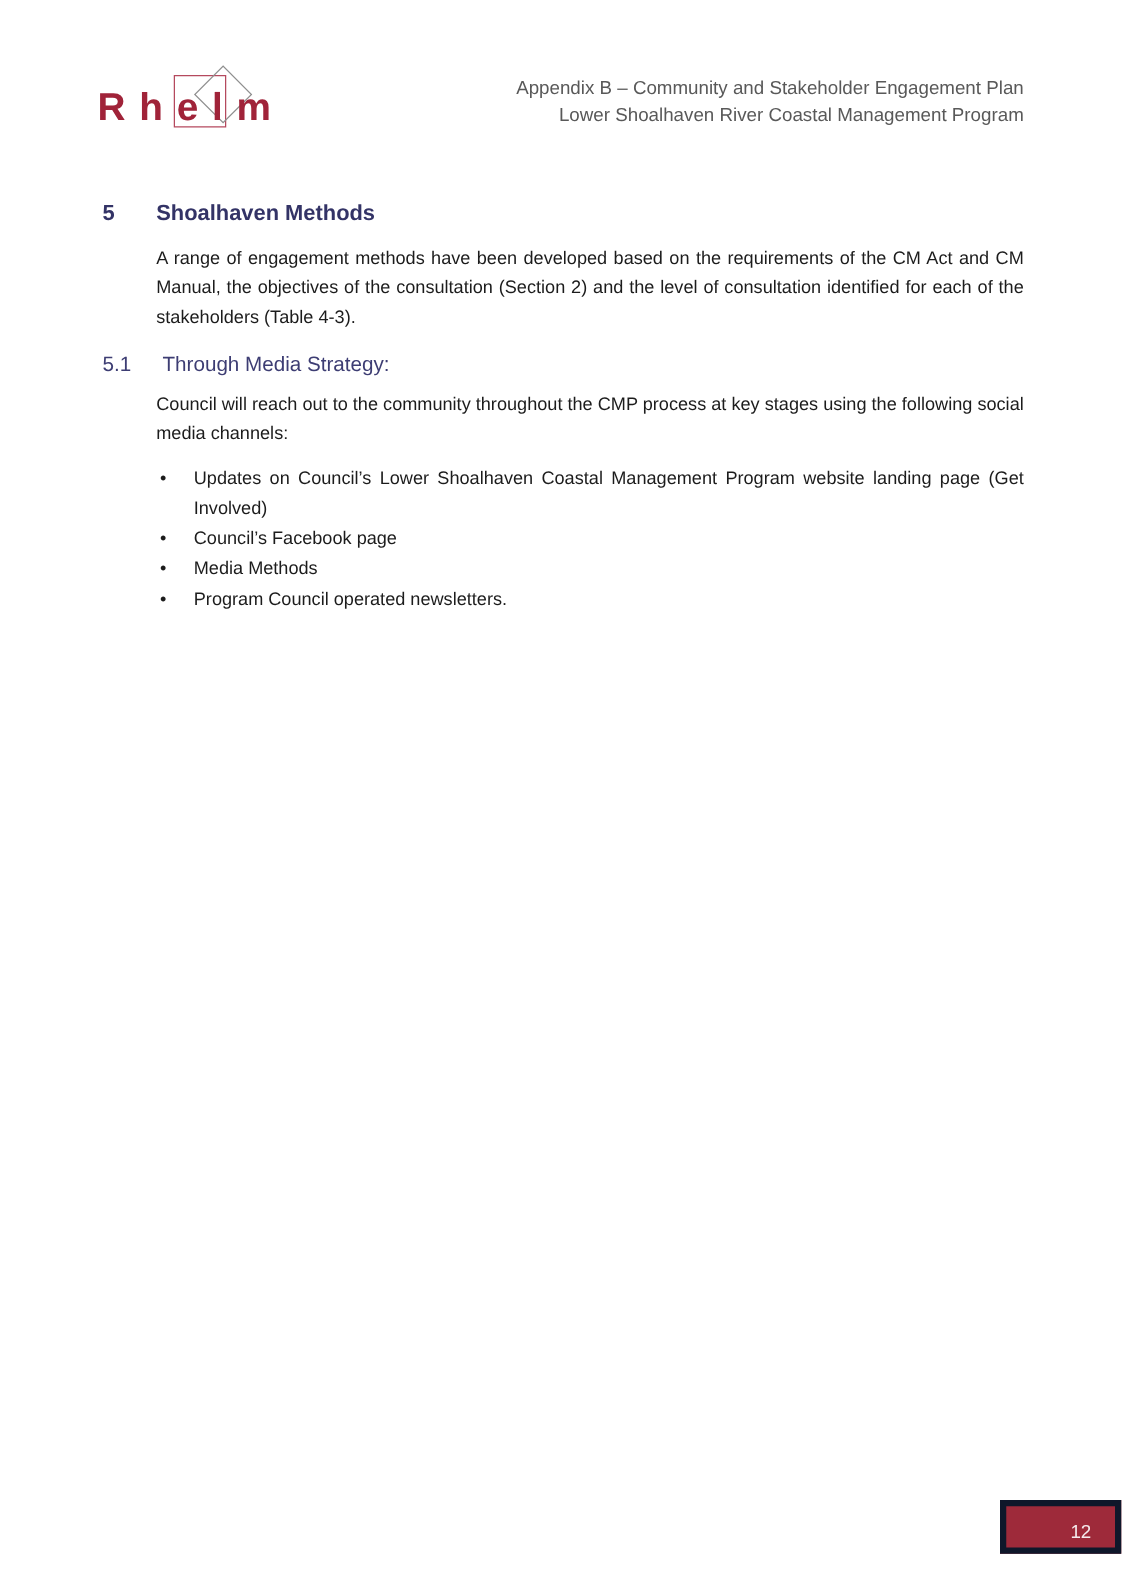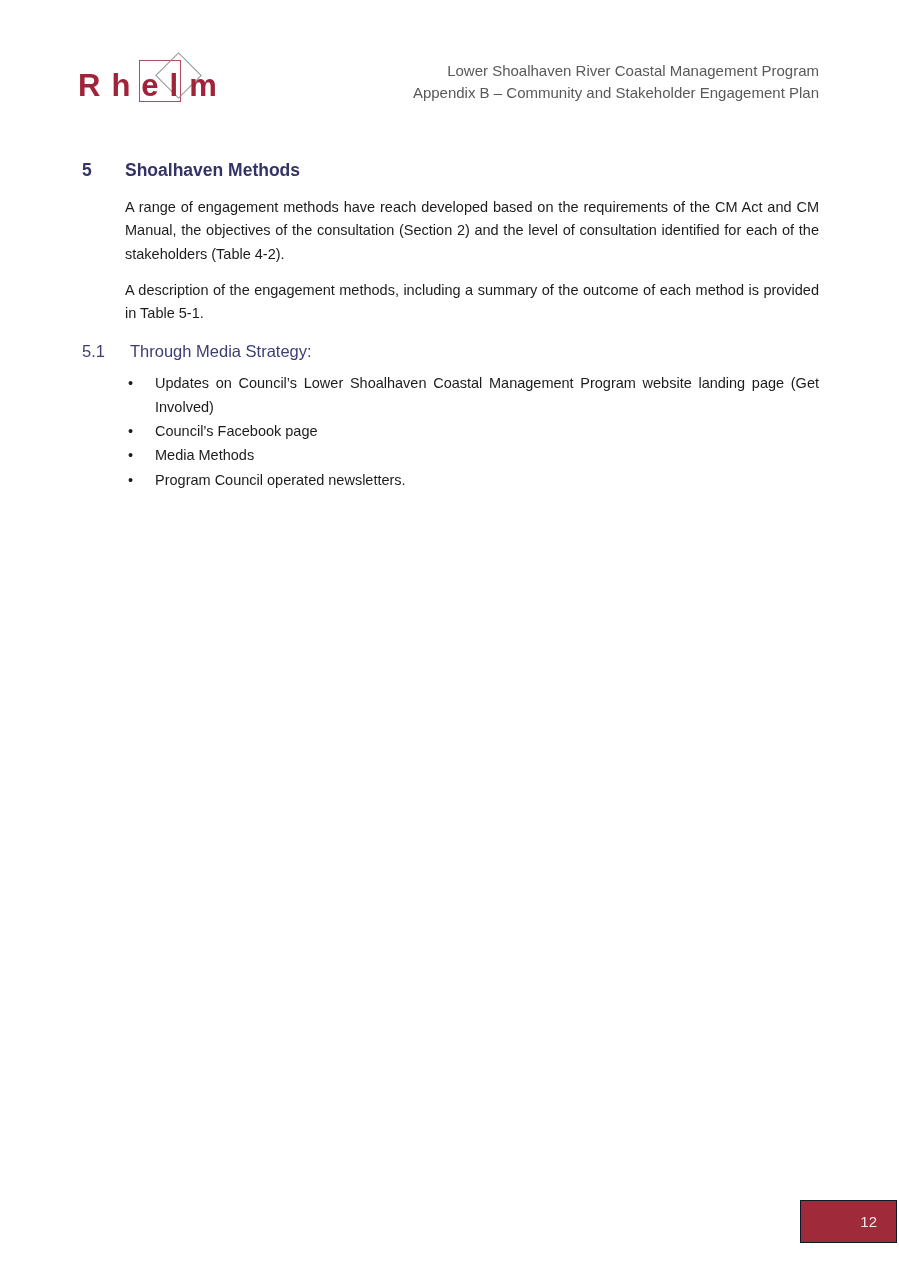--- a/index.html
+++ b/index.html
@@ -126,63 +126,63 @@
 
   
   .page-number-box {
     position: absolute;
     right: 2px;
     top: 1200px;
     width: 97px;
     height: 43px;
     box-sizing: border-box;
     background: #9e2a3a;
-    border: 1px solid #0f172a;
+    border: 5px solid #0f172a;
     color: #f5eaec;
     font-size: 15px;
     line-height: 41px;
     text-align: right;
     padding-right: 19px;
   }
 </style>
 </head>
 <body>
 
 <div class="page">
 
   <div class="logo">
     <div class="logo-square"></div>
     <div class="logo-diamond"></div>
     <div class="logo-wordmark">Rhelm</div>
   </div>
 
   <div class="doc-header">
+    <div>Appendix B – Community and Stakeholder Engagement Plan</div>
     <div>Lower Shoalhaven River Coastal Management Program</div>
-    <div>Appendix B – Community and Stakeholder Engagement Plan</div>
   </div>
 
   <div class="content">
 
     <div class="h1-row">
       <span class="h1-num">5</span>
       <span>Shoalhaven Methods</span>
     </div>
 
     <div class="body-block">
-      <p class="para"><span>A range of engagement methods have reach developed based on the requirements of the CM Act and CM Manual, the objectives of the consultation (</span><b>Section 2</b><span>) and the level of consultation identified for each of the stakeholders (</span><b>Table 4-2</b><span>).</span></p>
+      <p class="para"><span>A range of engagement methods have been developed based on the requirements of the CM Act and CM Manual, the objectives of the consultation (</span><b>Section 2</b><span>) and the level of consultation identified for each of the stakeholders (</span><b>Table 4-3</b><span>).</span></p>
 
-      <p class="para"><span>A description of the engagement methods, including a summary of the outcome of each method is provided in </span><b>Table 5-1</b><span>.</span></p>
     </div>
 
     <div class="h2-row">
       <span class="h2-num">5.1</span>
       <span>Through Media Strategy:</span>
     </div>
 
     <div class="body-block">
+      <p class="para">Council will reach out to the community throughout the CMP process at key stages using the following social media channels:</p>
 
       <ul class="bullets">
         <li><span class="bullet-marker">•</span><span>Updates on Council’s Lower Shoalhaven Coastal Management Program website landing page (Get Involved)</span></li>
         <li><span class="bullet-marker">•</span><span>Council’s Facebook page</span></li>
         <li><span class="bullet-marker">•</span><span>Media Methods</span></li>
         <li><span class="bullet-marker">•</span><span>Program Council operated newsletters.</span></li>
       </ul>
 
     </div>
 

